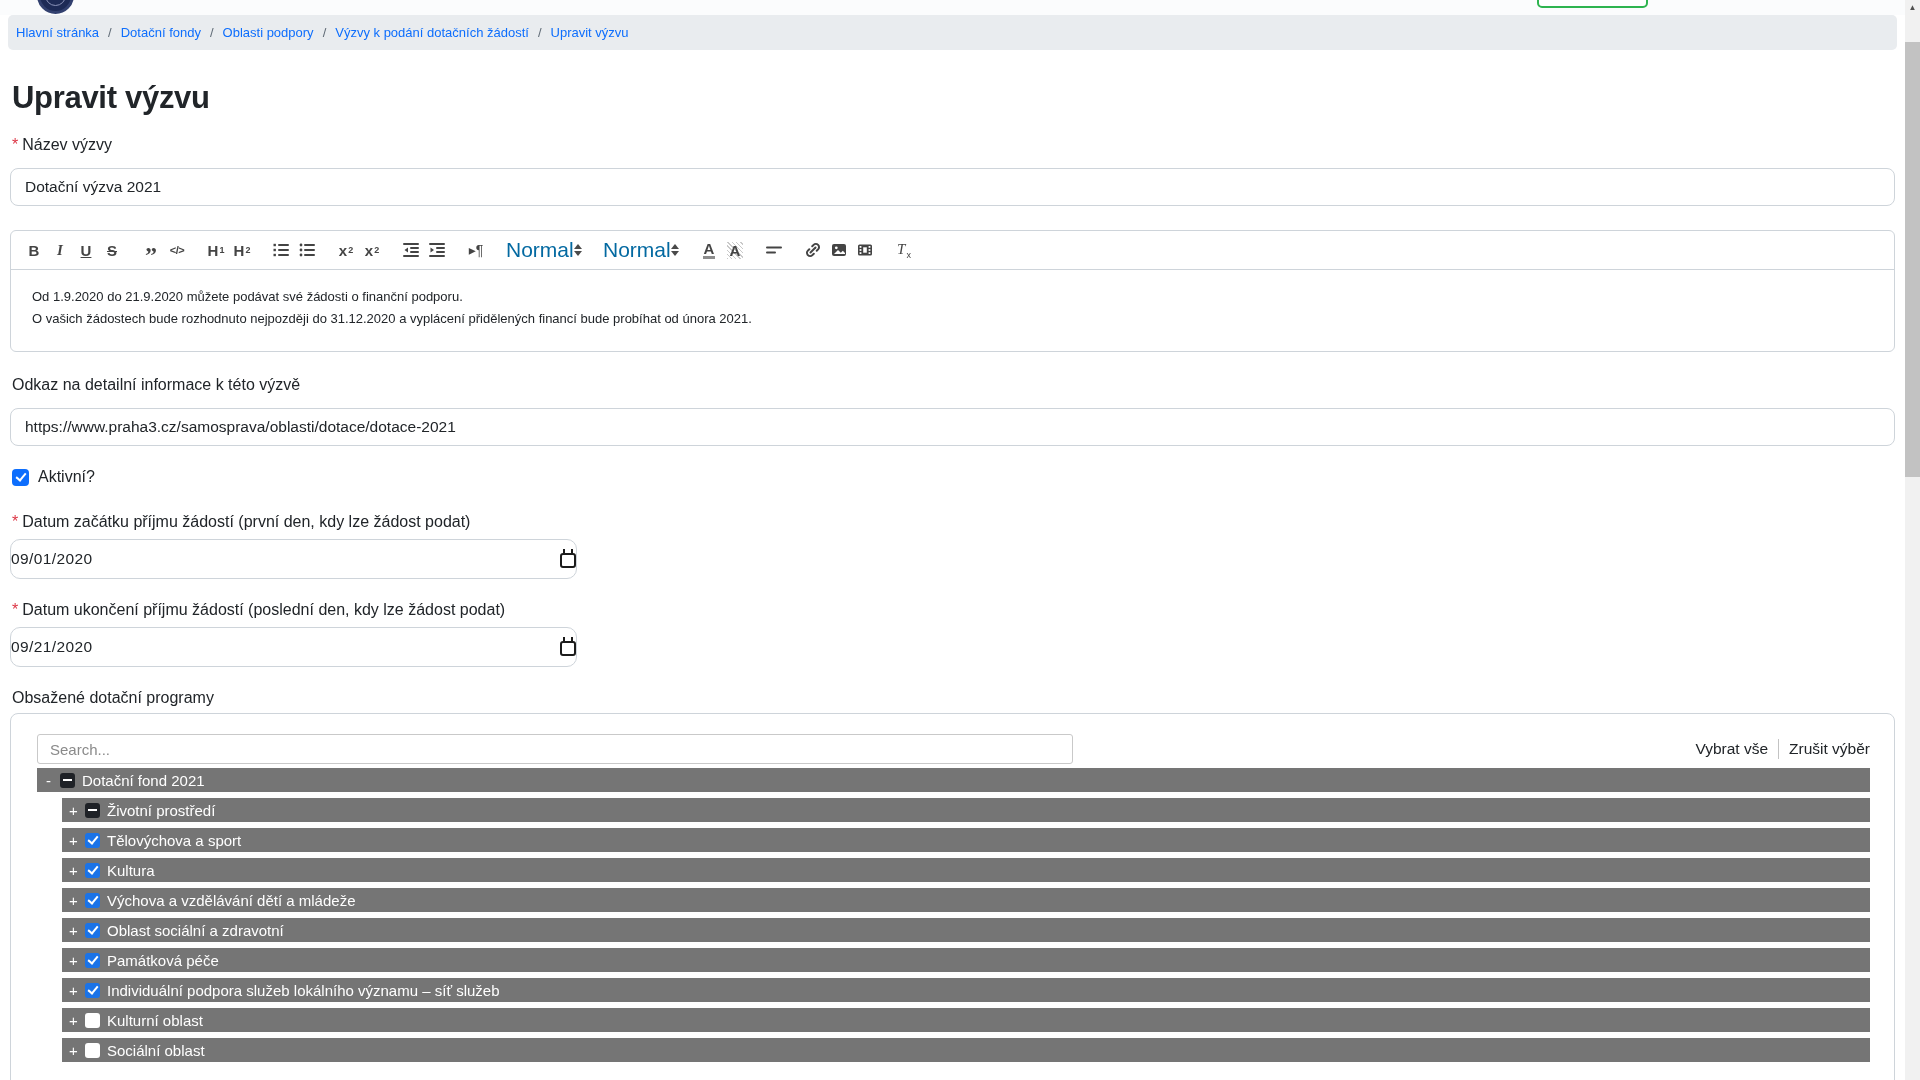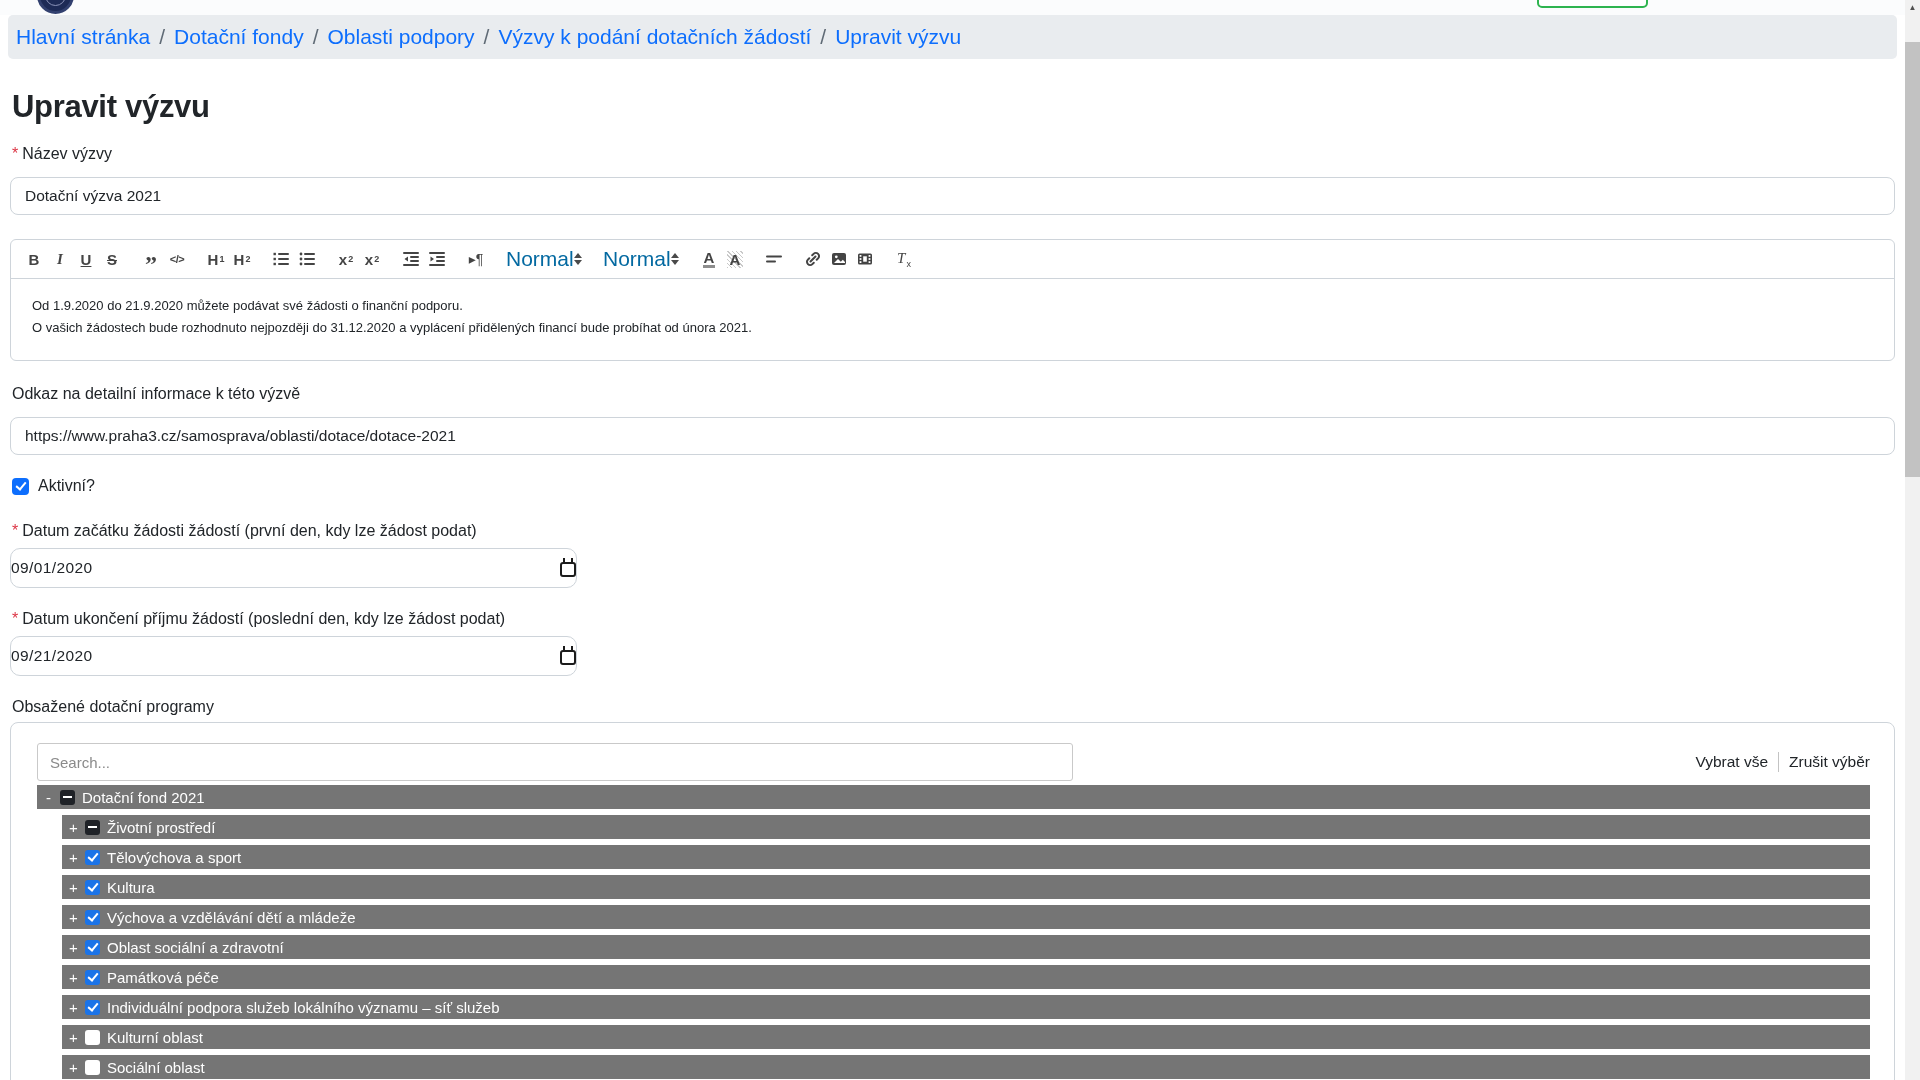--- a/index.html
+++ b/index.html
@@ -13,21 +13,21 @@
 
   
   .topbar { height:15px; position:relative; overflow:hidden; background:#fbfcfd; }
   .logo { position:absolute; left:37px; top:-23px; width:37px; height:37px; border-radius:50%;
           background:#1d2a56; border:3px solid #32406f; }
   .logo::after { content:""; position:absolute; inset:5px; border-radius:50%; border:1px solid #8b93b9; }
   .green-btn { position:absolute; left:1537px; top:-28px; width:111px; height:36px;
                border:2px solid #2eb44f; border-radius:5px; background:#fff; }
 
   .breadcrumb { margin:0 8px; background:#e9ecef; border-radius:5px; padding:10px 8px;
-                font-size:21px; white-space:nowrap; }
+                font-size:13px; white-space:nowrap; }
   .bc-link { color:#0d6efd; cursor:pointer; }
   .sep { color:#5f6a75; margin:0 9px; }
 
   .main { margin:0 10px; }
   h1 { font-size:31px; line-height:36px; font-weight:700; margin:30px 0 20px; padding-left:2px;
        letter-spacing:-0.3px; }
   .field { margin-bottom:24px; }
   .lbl { display:block; font-size:16px; line-height:18px; margin:0 0 8px; padding-left:2px; }
   .req { color:#dc3545; margin-right:4px; font-weight:400; }
   input.input, .input {
@@ -77,21 +77,21 @@
              font-size:15.5px; letter-spacing:0.4px; cursor:text; }
   .cal { width:16px; height:15px; border:2px solid #1b1b1b; border-radius:3px; position:relative;
          margin-top:3px; cursor:pointer; }
   .cal::before { content:""; position:absolute; top:-6px; left:1px; width:2px; height:4px;
                  background:#1b1b1b; box-shadow:8px 0 0 #1b1b1b; }
 
   
   .widget { border:1px solid #ced4da; border-radius:8px; margin-top:6px; height:380px;
             padding:20px 24px 0 26px; }
   .widget-head { display:flex; justify-content:space-between; align-items:center; }
-  input.search { width:1036px; height:38px; border:1px solid #c9c9c9; border-radius:3px;
+  input.search { width:1036px; height:30px; border:1px solid #c9c9c9; border-radius:3px;
                  font-size:15px; padding:0 12px; color:#212529; outline:none;
                  font-family:"Liberation Sans", sans-serif; }
   input.search::placeholder { color:#8a8a8a; }
   .links { display:flex; align-items:center; font-size:15.5px; }
   .links .link { color:#212529; cursor:pointer; }
   .vdiv { width:1px; height:20px; background:#c3c3c3; margin:0 10px; }
 
   .tree { margin-top:4px; }
   .tree-row { height:24px; background:#757575; color:#fff; display:flex; align-items:center;
               gap:7px; margin-bottom:6px; font-size:15px; padding-left:7px; cursor:pointer; }
@@ -293,21 +293,21 @@
       <label class="lbl">Odkaz na detailní informace k této výzvě</label>
       <input class="input" type="text" value="https://www.praha3.cz/samosprava/oblasti/dotace/dotace-2021" style="">
     </div>
 
     <div class="check-row">
       <span class="cb-big"></span>
       <span>Aktivní?</span>
     </div>
 
     <div class="field" style="margin-bottom:22px;">
-      <label class="lbl"><span class="req">*</span><span>Datum začátku žádosti žádostí (první den, kdy lze žádost podat)</span></label>
+      <label class="lbl"><span class="req">*</span><span>Datum začátku příjmu žádostí (první den, kdy lze žádost podat)</span></label>
       <div class="datebox">
         <span>09/01/2020</span>
         <span class="cal"></span>
       </div>
     </div>
 
     <div class="field" style="margin-bottom:22px;">
       <label class="lbl"><span class="req">*</span><span>Datum ukončení příjmu žádostí (poslední den, kdy lze žádost podat)</span></label>
       <div class="datebox">
         <span>09/21/2020</span>

